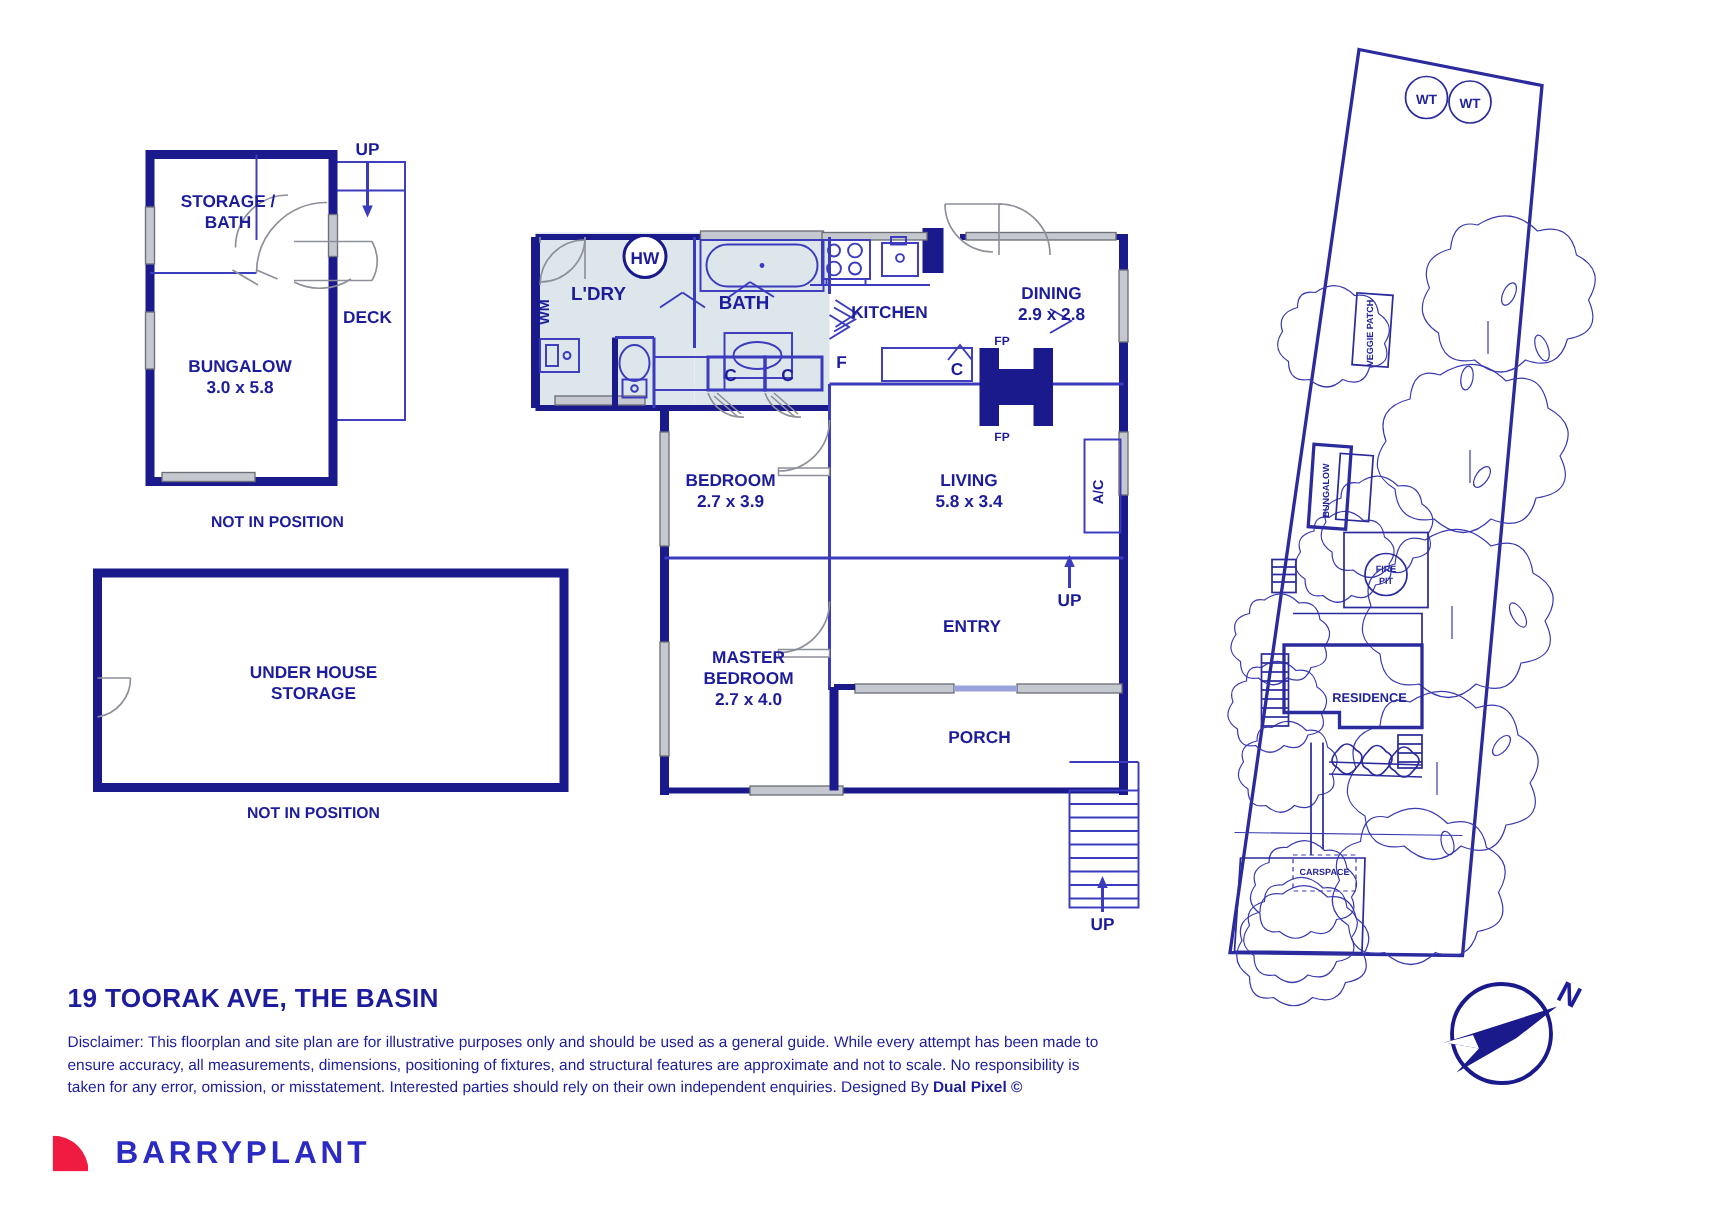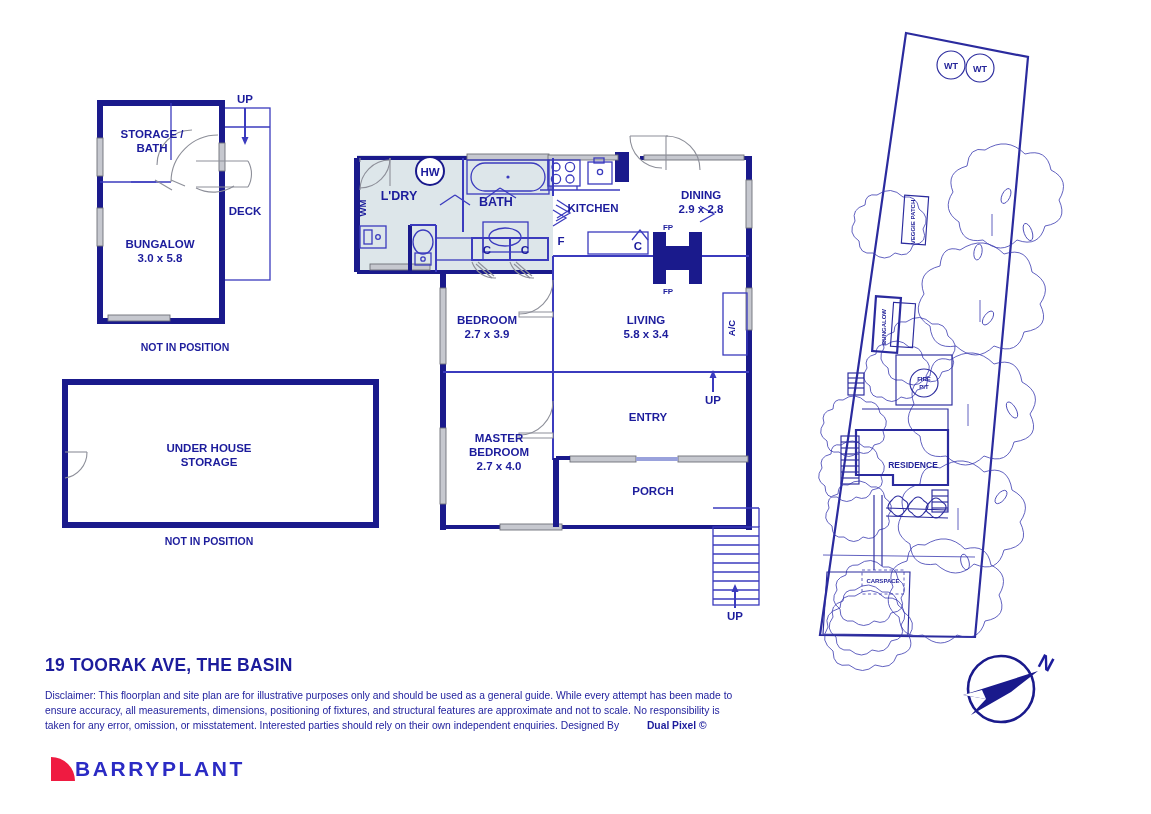--- a/index.html
+++ b/index.html
@@ -5,22 +5,22 @@
   html,body{margin:0;padding:0;background:#ffffff;}
   body{width:1151px;height:814px;position:relative;overflow:hidden;
        font-family:"Liberation Sans", sans-serif;color:#1c1c9c;}
   .wrap{position:absolute;inset:0;}
   svg{display:block;}
   #plan{position:absolute;left:0;top:0;}
   .ttl{position:absolute;left:45px;top:655px;font-size:17.5px;font-weight:bold;
        letter-spacing:0.2px;color:#1c1c9c;}
   .disc{position:absolute;left:45px;top:688px;width:690px;font-size:10.3px;
         line-height:15.2px;color:#1c1c9c;}
-  .disc b{font-weight:bold;margin-left:25px;}
-  .logo{position:absolute;left:51px;top:757px;display:flex;align-items:center;gap:0;}
+  .disc b{font-weight:bold;}
+  .logo{position:absolute;left:35px;top:757px;display:flex;align-items:center;gap:18px;}
   .logo-mark{width:24px;height:24px;background:#ef1b41;
              border-radius:0 0 0 0;
              -webkit-clip-path:path("M0,0 L0,24 L24,24 A24,24 0 0 0 0,0 Z");
              clip-path:path("M0,0 L0,24 L24,24 A24,24 0 0 0 0,0 Z");}
   .logo-txt{font-size:21px;font-weight:bold;letter-spacing:2.6px;color:#2b2bc4;}
 </style>
 </head>
 <body>
 
 <div class="wrap">

